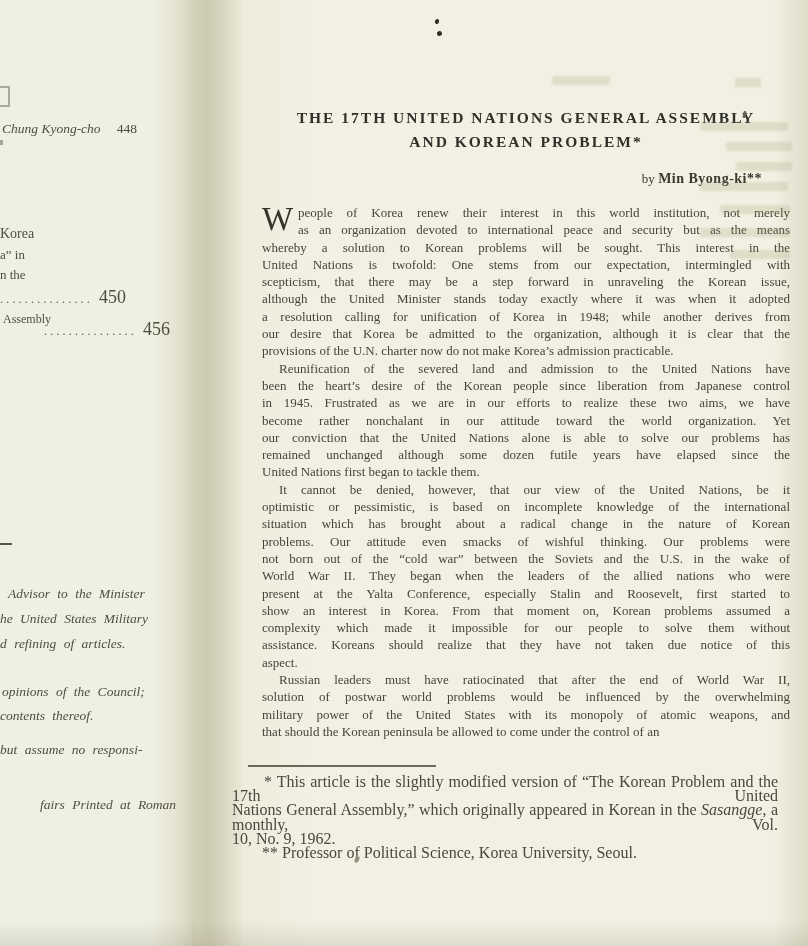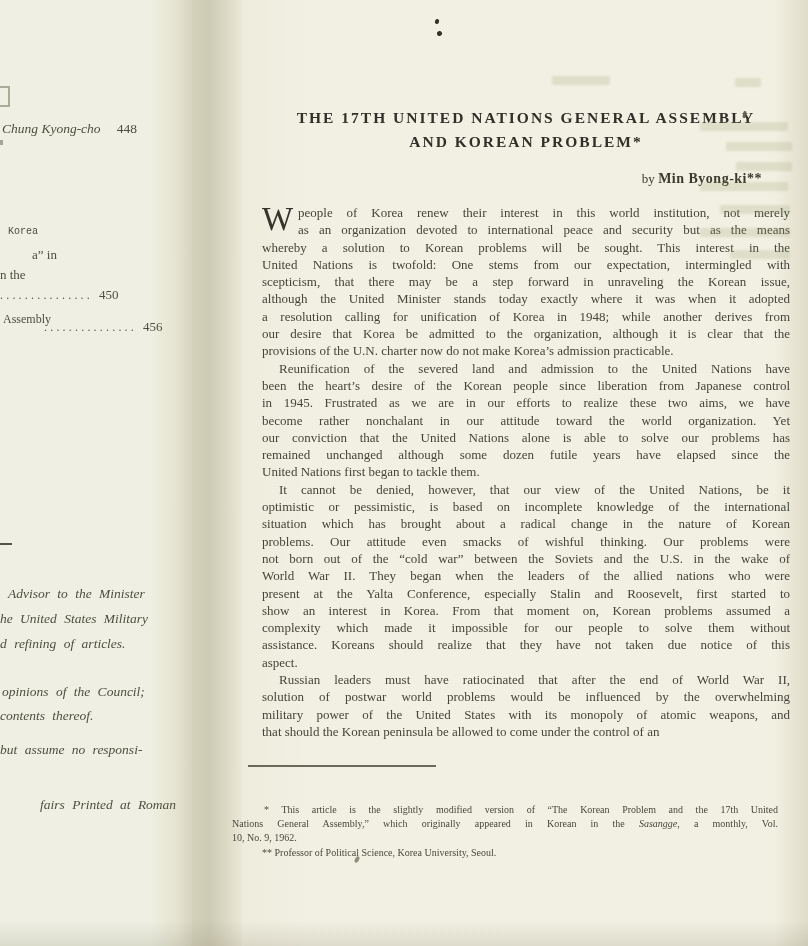--- a/index.html
+++ b/index.html
@@ -14,28 +14,28 @@
   .right-page{position:absolute;left:242px;top:0;width:566px;height:946px;
     background:linear-gradient(to right,#eeecdd 0%,#f2f0e2 12%,#f2f0e2 94%,#dfdcc9 100%);}
   .bottom-shade{position:absolute;left:0;top:920px;width:808px;height:26px;
     background:linear-gradient(to bottom,rgba(100,95,70,0) 0%,rgba(100,95,70,0.14) 100%);}
 
   
   .lp-frag{position:absolute;color:#4e4e3e;white-space:nowrap;}
   .it{font-style:italic;}
   .lp-author{left:2px;top:121px;font-size:13.5px;}
   .lp-author .pgnum{margin-left:16px;font-style:normal;}
-  .lp-f1{left:8px;top:226px;font-size:10px;font-family:Liberation Mono, monospace;}
-  .lp-f2{left:0;top:247px;font-size:13px;padding-left:32px;}
+  .lp-f1{left:0;top:226px;font-size:14px;}
+  .lp-f2{left:0;top:247px;font-size:13px;}
   .lp-f3{left:0;top:267px;font-size:13px;}
   .lp-d1{left:0;top:287px;font-size:12px;}
   .lp-f4{left:3px;top:312px;font-size:12px;}
   .lp-d2{left:0;top:319px;font-size:12px;padding-left:44px;}
   .dots{letter-spacing:3.2px;color:#5a5a48;}
-  .lp-d1 .pgnum,.lp-d2 .pgnum{margin-left:6px;font-size:13px;}
+  .lp-d1 .pgnum,.lp-d2 .pgnum{margin-left:6px;font-size:18px;}
   .lp-dash{position:absolute;left:0;top:543px;width:12px;height:2px;background:#55554a;}
   .lp-m1{left:8px;top:586px;font-size:13.5px;word-spacing:4px;}
   .lp-m2{left:0;top:611px;font-size:13.5px;word-spacing:4px;}
   .lp-m3{left:0;top:636px;font-size:13.5px;word-spacing:4px;}
   .lp-m4{left:2px;top:684px;font-size:13.5px;word-spacing:4px;}
   .lp-m5{left:0;top:708px;font-size:13.5px;word-spacing:4px;}
   .lp-m6{left:0;top:742px;font-size:13.5px;word-spacing:4px;}
   .lp-m7{left:0;top:797px;font-size:13.5px;word-spacing:4px;margin-left:40px;}
 
   
@@ -50,22 +50,22 @@
   .body-text{position:absolute;left:262px;top:204px;width:528px;
     font-size:13px;line-height:17.3px;color:#45453a;}
   .bline{text-align:justify;text-align-last:justify;}
   .para .last{text-align-last:auto;}
   .para.indent .first{text-indent:17px;}
   .dropcap{float:left;width:36px;height:33px;font-size:33px;line-height:31px;
     color:#34342c;}
 
   .fn-rule{position:absolute;left:248px;top:765px;width:188px;height:1.5px;
     background:rgba(72,72,58,0.8);}
-  .footnote{position:absolute;left:232px;top:803px;width:546px;
-    font-size:10px;line-height:14.2px;color:#48483c;}
+  .footnote{position:absolute;left:232px;top:775px;width:546px;
+    font-size:16px;line-height:14.2px;color:#48483c;}
   .fnl{text-align:justify;text-align-last:justify;}
   .fn-first{text-indent:32px;}
   .fn-plain{text-align:left;text-align-last:auto;}
   .fn-ind{text-indent:30px;}
 
   
   .speck{position:absolute;background:#32322a;}
   .sp1{left:435px;top:19px;width:4px;height:5px;border-radius:45%;transform:rotate(20deg);}
   .sp2{left:437px;top:31px;width:5px;height:5px;border-radius:45%;transform:rotate(-15deg);}
   .sp3{left:743px;top:111px;width:3px;height:7px;background:#636352;border-radius:2px;transform:rotate(12deg);}

